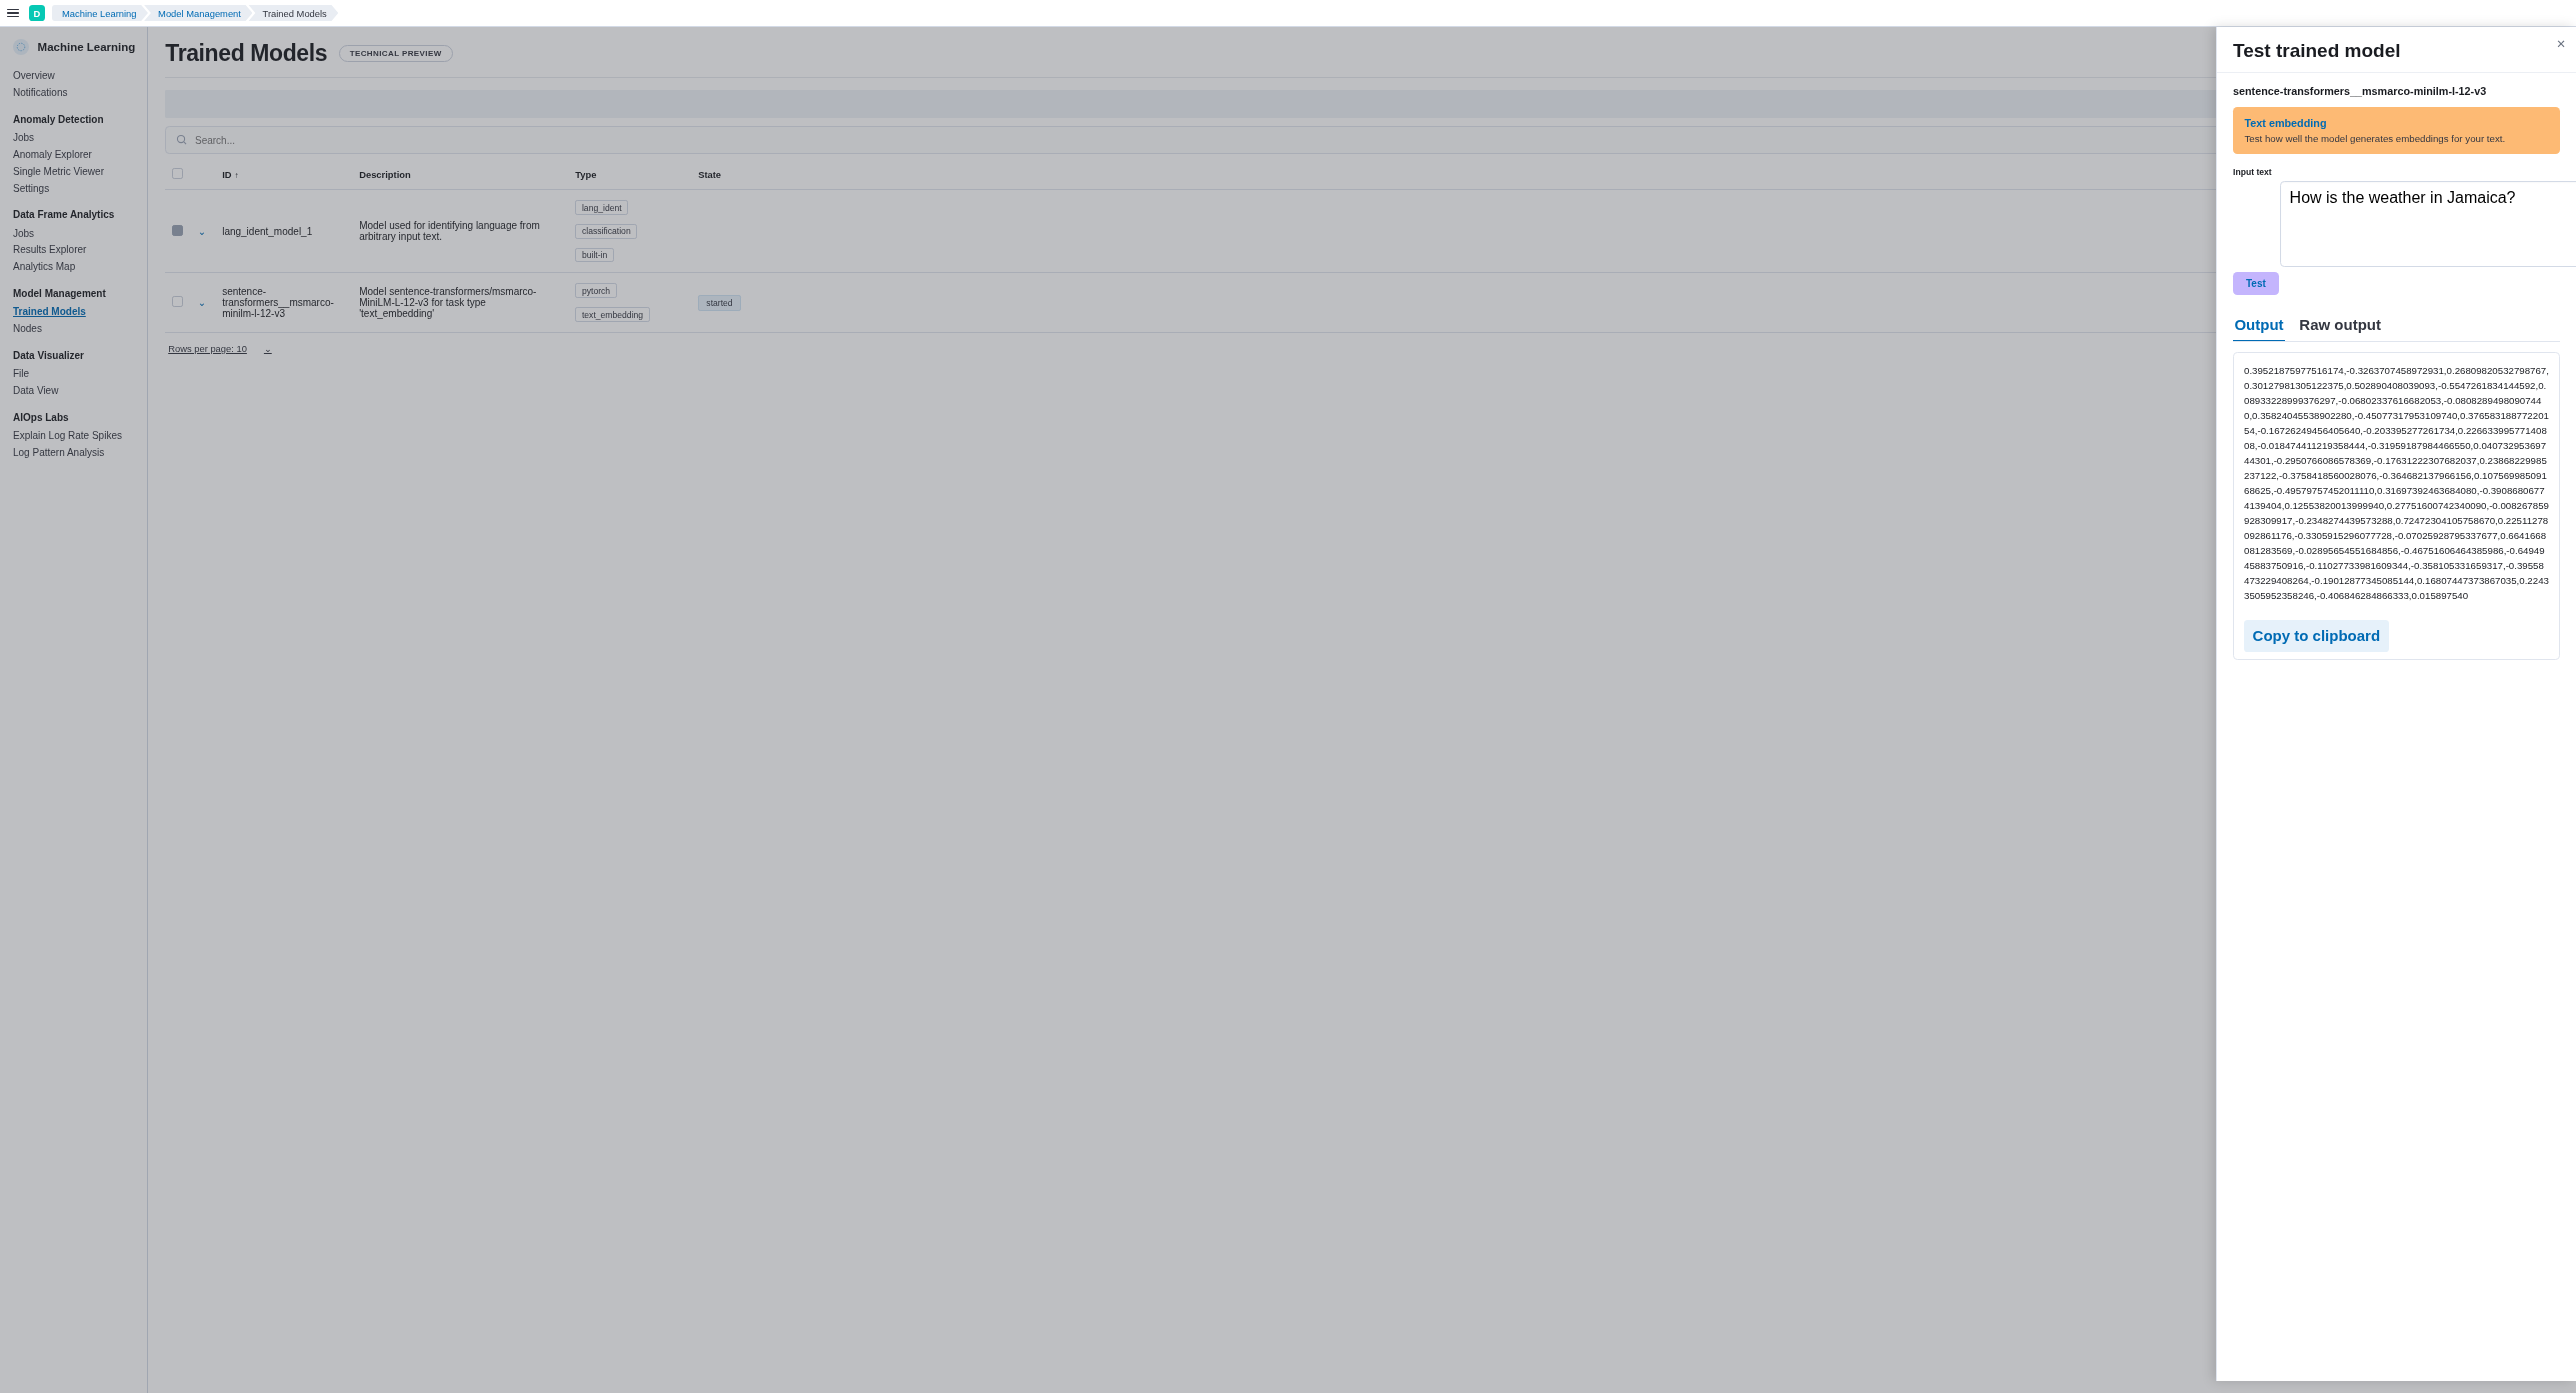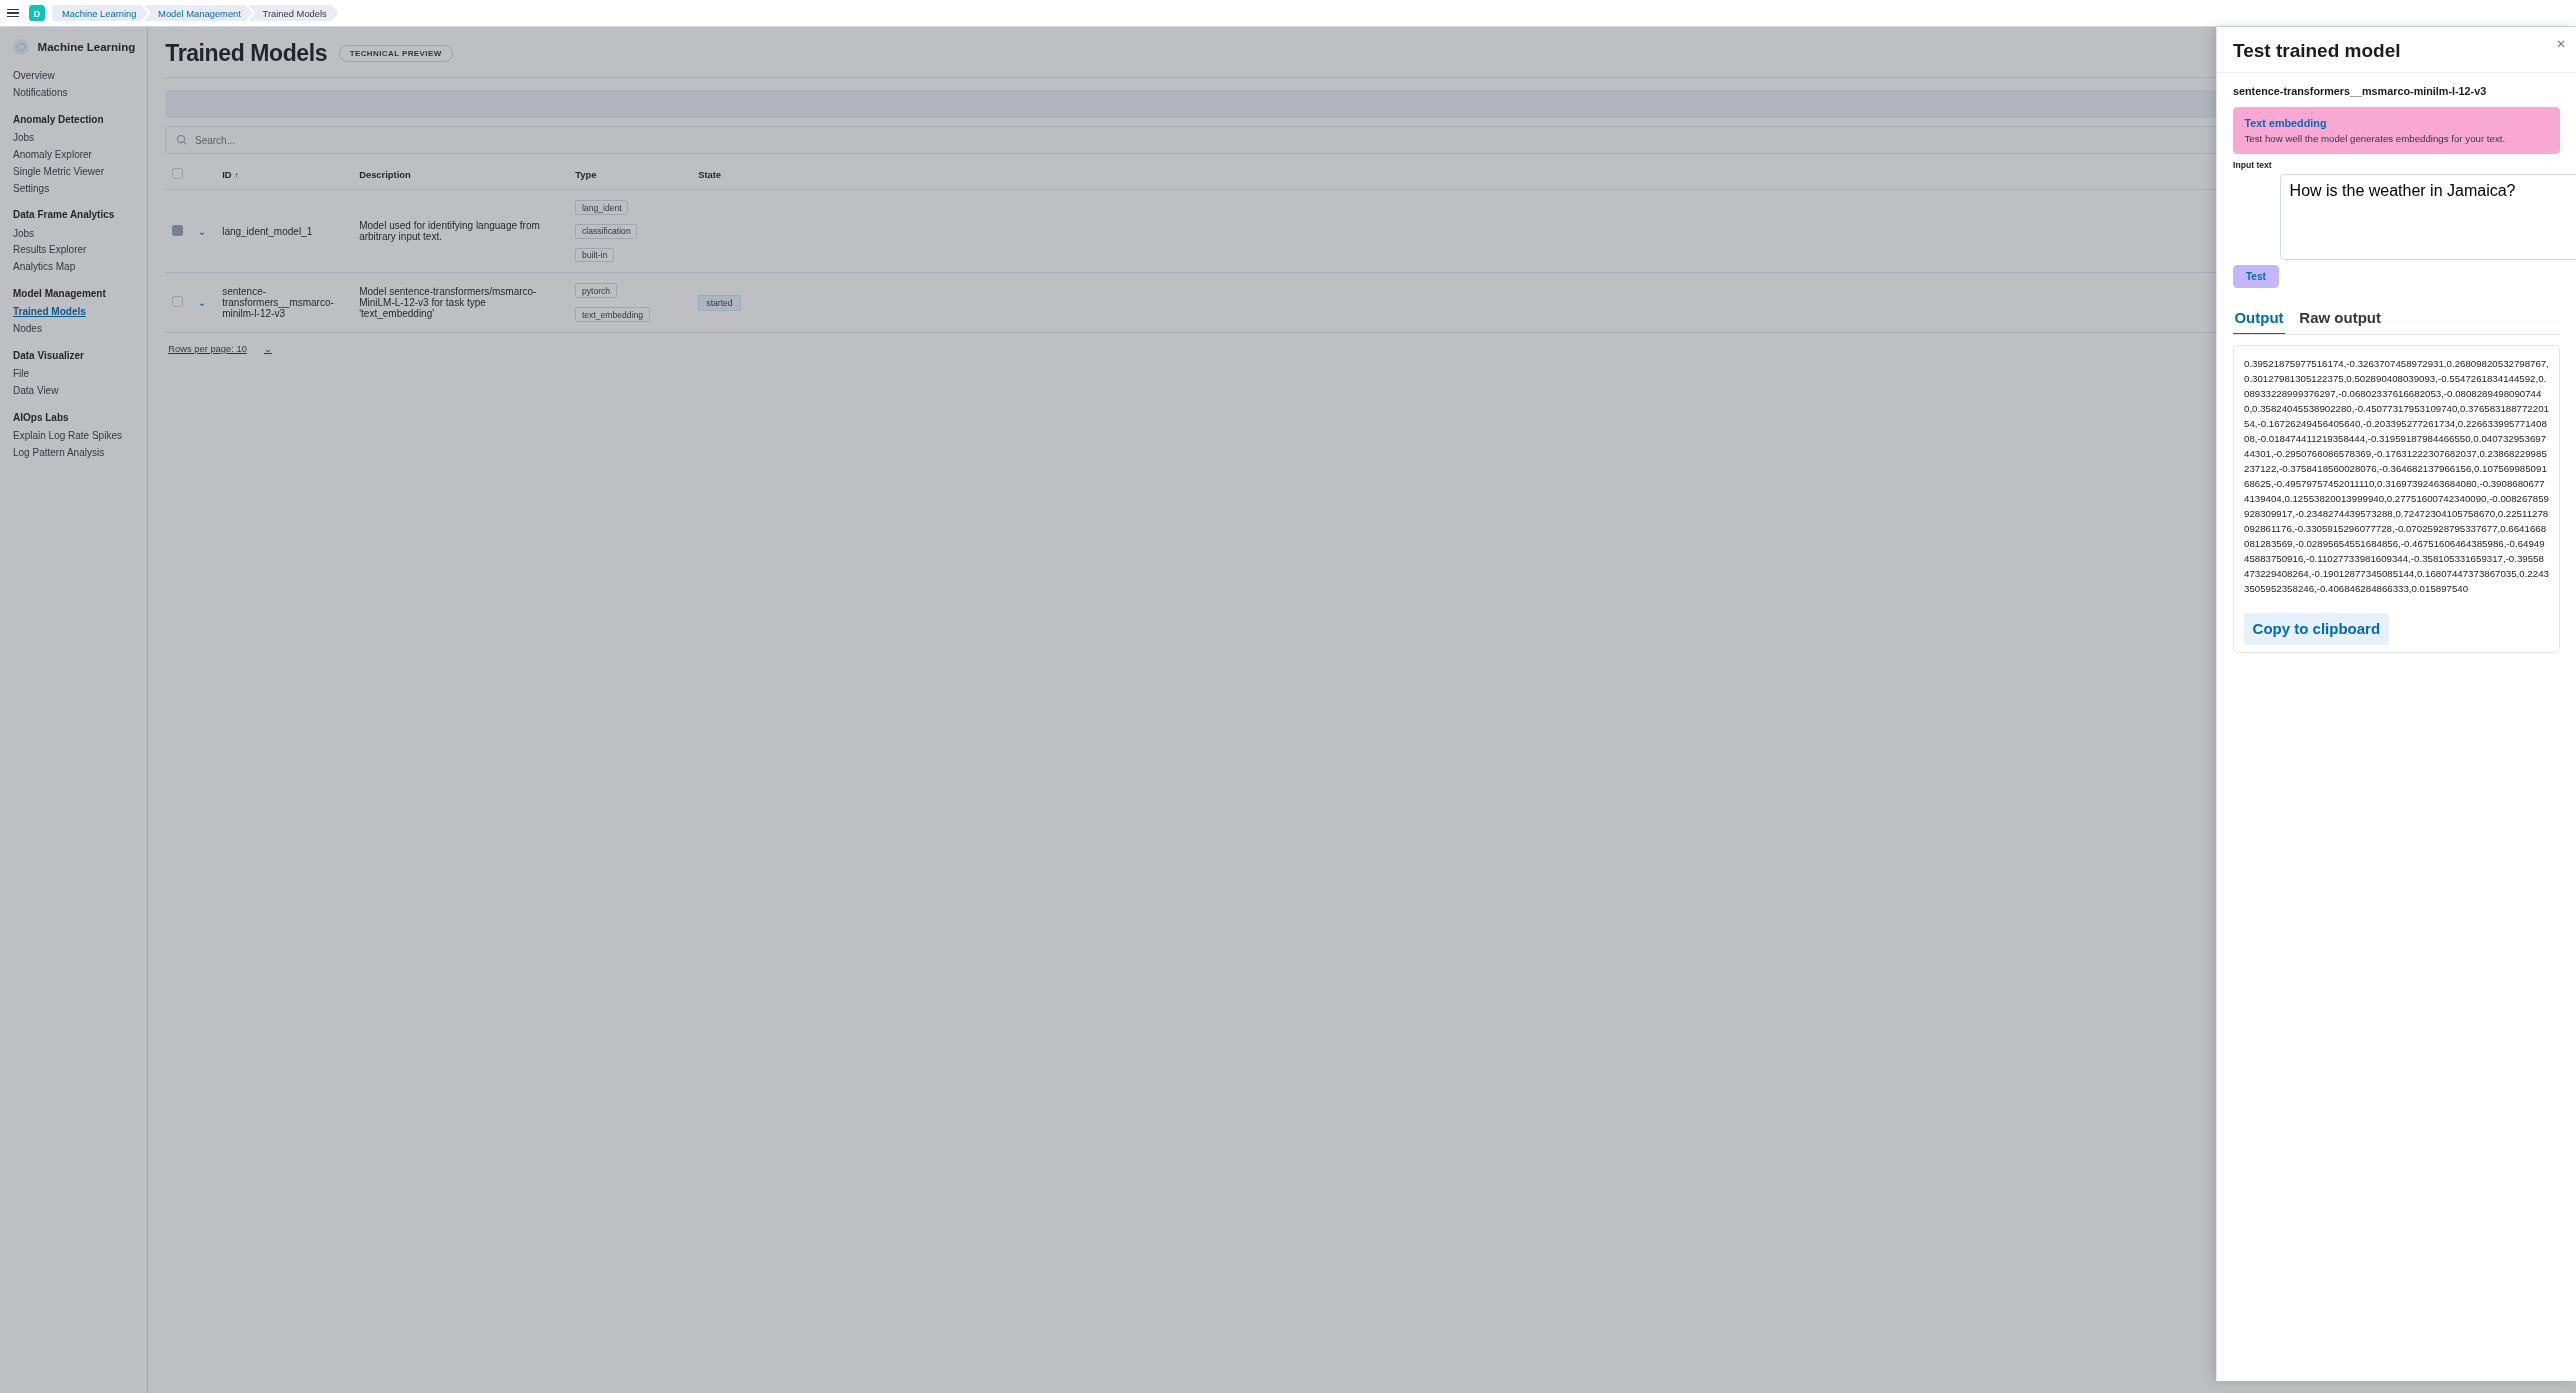--- a/index.html
+++ b/index.html
@@ -88,21 +88,21 @@
   position: absolute; right:0; top:0; bottom:12px; width: 360px; background:#fff;
   box-shadow: -2.9px 0 11.5px rgba(0,0,0,0.15);
   z-index:10; display:flex; flex-direction:column;
   border-left:0.7px solid #e0e5ee;
 }
 .flyout-head { padding: 13px 16px 10px 16px; position:relative; border-bottom:0.7px solid #eceff4;}
 .flyout-title { font-size: 19px; font-weight: 800;}
 .flyout-close { position:absolute; top:10px; right:10px; cursor:pointer; color:#6a7280; font-size:11.5px;}
 .flyout-body { padding: 11.5px 16px; overflow-y:auto; flex:1;}
 .model-name { font-weight:700; font-size:10.8px; margin-bottom:10px;}
-.info-panel { background:#f9a8d4; border-radius:4.3px; padding:10px 11.5px; margin-bottom:6px;}
+.info-panel { background:#fdba74; border-radius:4.3px; padding:10px 11.5px; margin-bottom:13px;}
 .info-panel-title { font-weight:700; color:#006bb4; font-size:10.8px; margin-bottom:4.3px;}
 .info-panel-text { font-size:9.7px; color:#343741;}
 .field-label { font-size:8.6px; font-weight:600; margin-bottom:4.3px; display:block;}
 .textarea {
   width:100%; min-width:100%; max-width:100%; height:86px;
   border:0.7px solid #d3dae6; border-radius:4.3px; padding:7.2px 8.6px;
   font-family:inherit; font-size:16px; resize:both; outline:none;
   box-shadow: 0 0.7px 1.4px rgba(0,0,0,0.03) inset;
   margin-left: 47px;
 }

